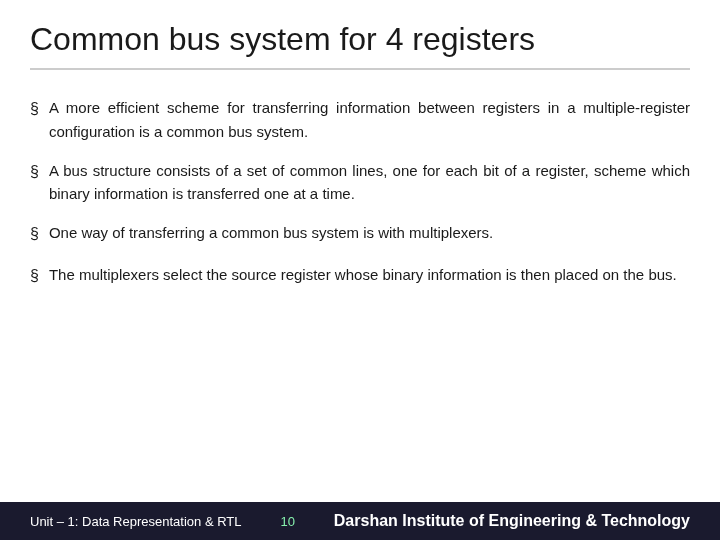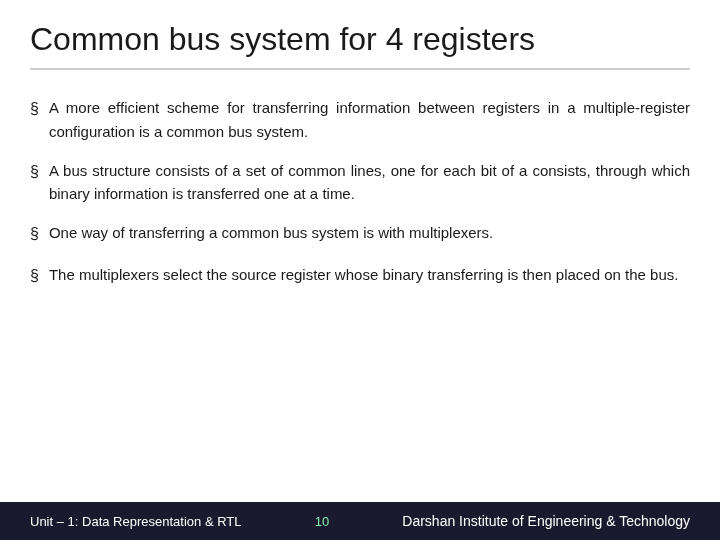--- a/index.html
+++ b/index.html
@@ -78,46 +78,47 @@
       font-size: 13px;
       color: #ffffff;
     }
 
     .footer-center {
       font-size: 13px;
       color: #86efac;
     }
 
     .footer-right {
-      font-size: 14px;
+      font-size: 16px;
       color: #ffffff;
+      font-weight: bold;
     }
   </style>
 </head>
 <body>
 
 <div class="main-content">
   <h1 class="slide-title">Common bus system for 4 registers</h1>
 
   <ul class="bullet-list">
     <li class="bullet-item">
       <span class="bullet-marker">§</span>
       <span class="bullet-text">A more efficient scheme for transferring information between registers in a multiple-register configuration is a common bus system.</span>
     </li>
     <li class="bullet-item">
       <span class="bullet-marker">§</span>
-      <span class="bullet-text">A bus structure consists of a set of common lines, one for each bit of a consists, through which binary information is transferred one at a time.</span>
+      <span class="bullet-text">A bus structure consists of a set of common lines, one for each bit of a register, scheme which binary information is transferred one at a time.</span>
     </li>
     <li class="bullet-item">
       <span class="bullet-marker">§</span>
       <span class="bullet-text">One way of transferring a common bus system is with multiplexers.</span>
     </li>
     <li class="bullet-item">
       <span class="bullet-marker">§</span>
-      <span class="bullet-text">The multiplexers select the source register whose binary transferring is then placed on the bus.</span>
+      <span class="bullet-text">The multiplexers select the source register whose binary information is then placed on the bus.</span>
     </li>
   </ul>
 </div>
 
 <footer class="footer">
   <span class="footer-left">Unit – 1: Data Representation &amp; RTL</span>
   <span class="footer-center">10</span>
   <span class="footer-right">Darshan Institute of Engineering &amp; Technology</span>
 </footer>
 

